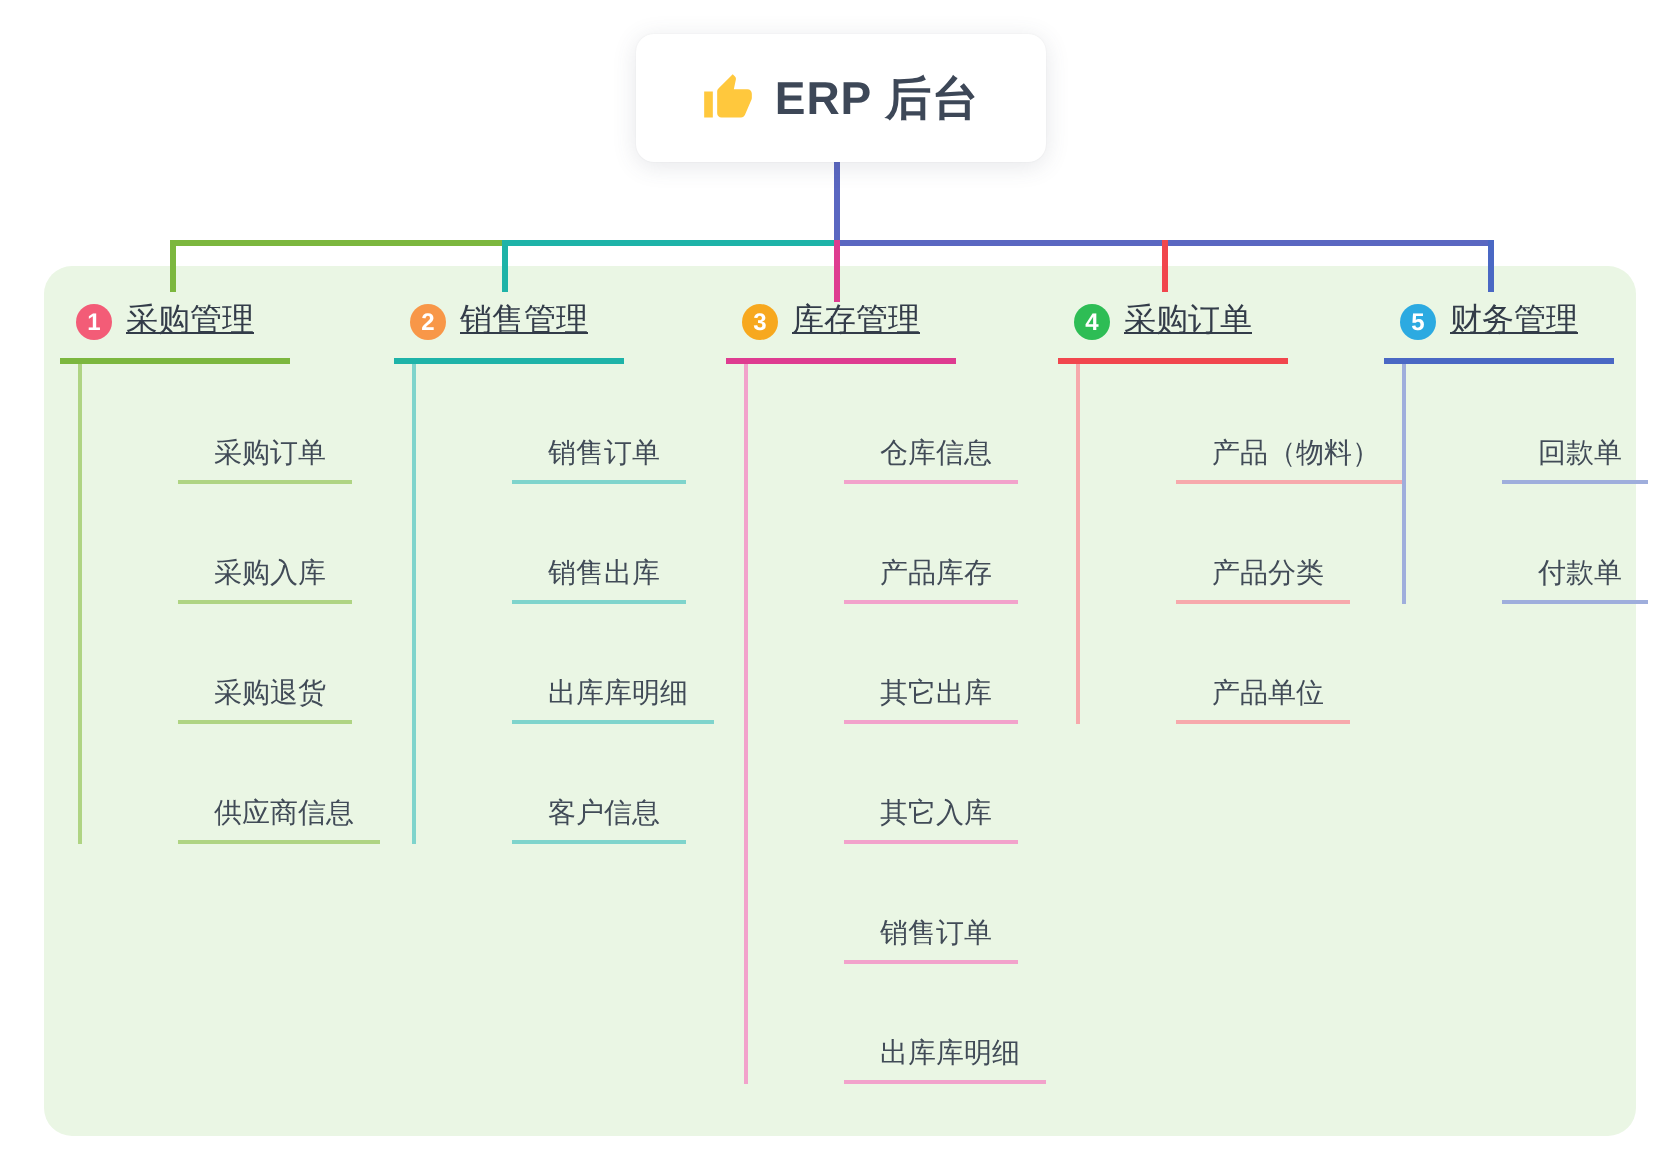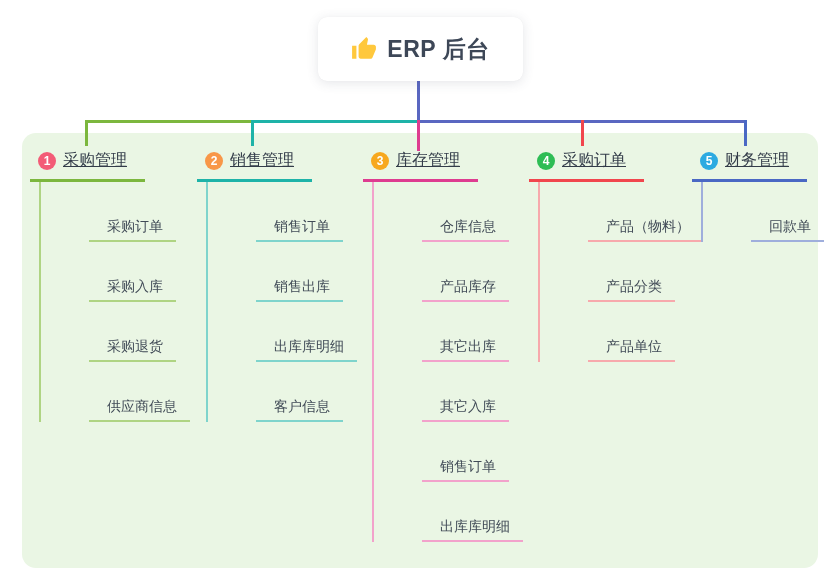--- a/index.html
+++ b/index.html
@@ -174,17 +174,20 @@
 
   <div class="branch" style="--main: #4A68C4; --light: #9FAEDC;">
     <div class="branch-title-row">
       <span class="badge" style="background: rgb(44, 170, 225);">5</span>
       <span class="branch-title">财务管理</span>
     </div>
     <div class="children">
           <div class="child">
             <span>回款单</span>
           </div>
+          <div class="child">
+            <span>付款单</span>
+          </div>
         </div>
   </div>
 </div>
 
 </div>
 
 </body></html>

